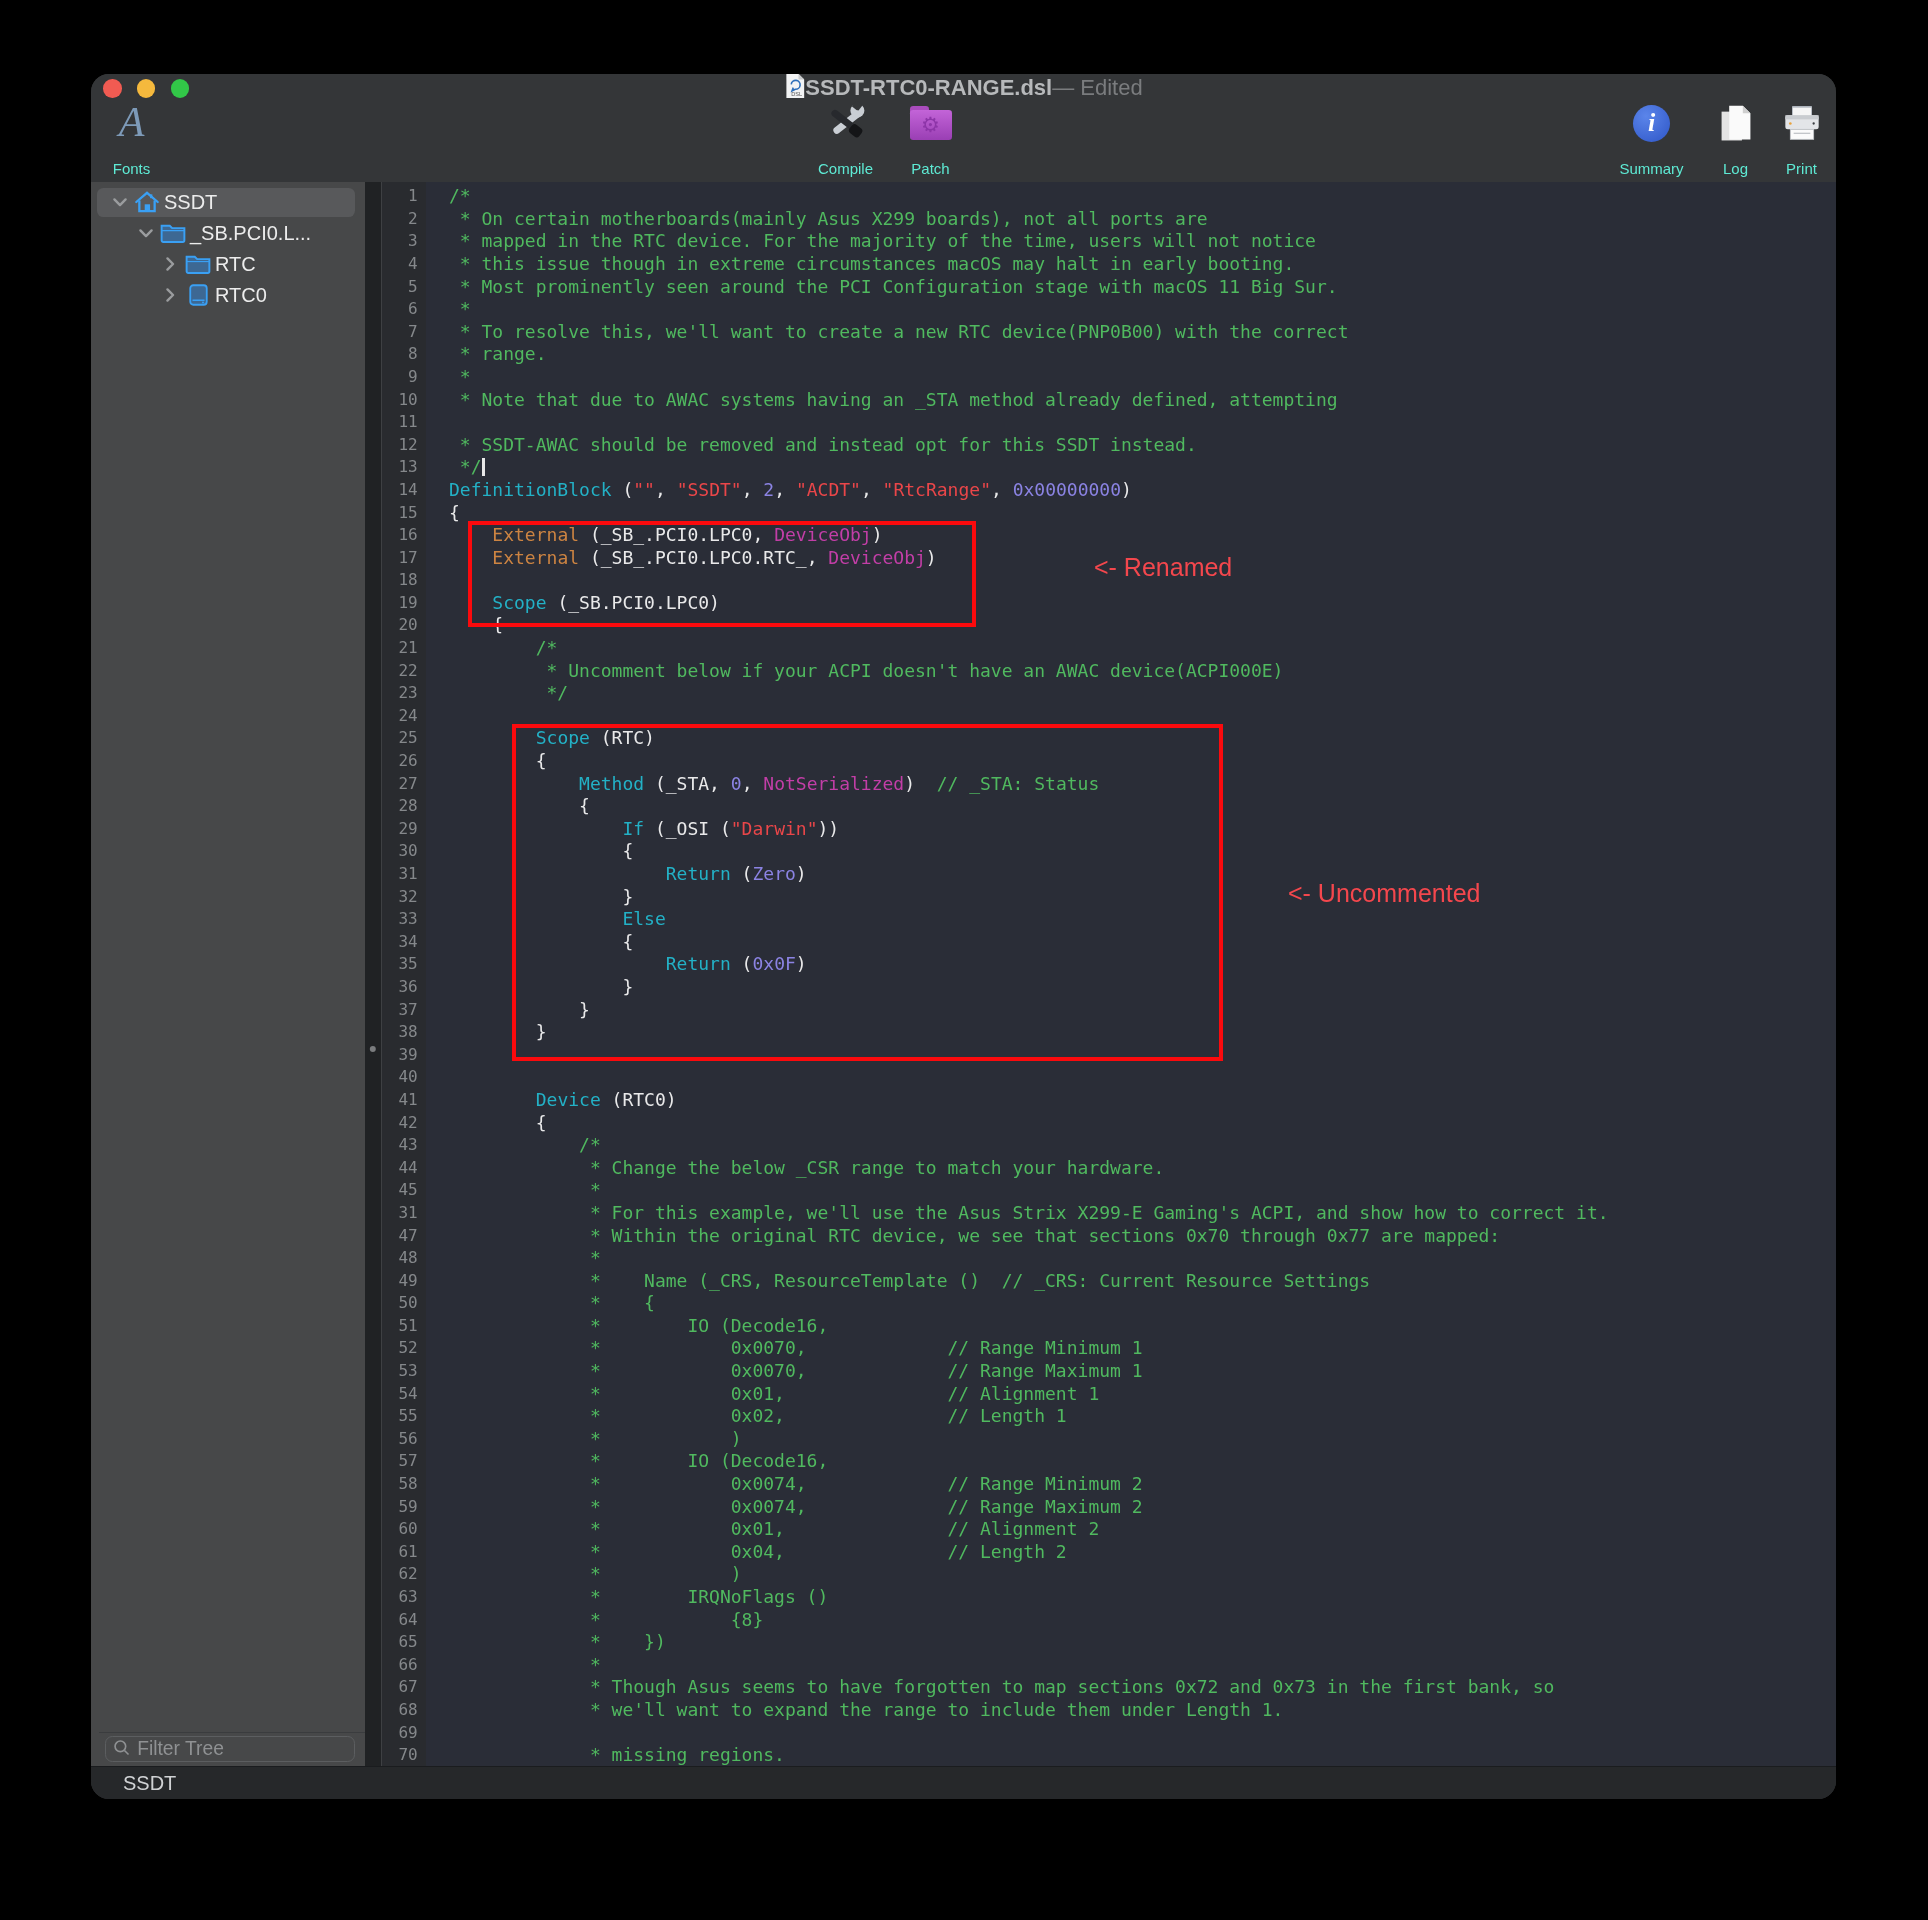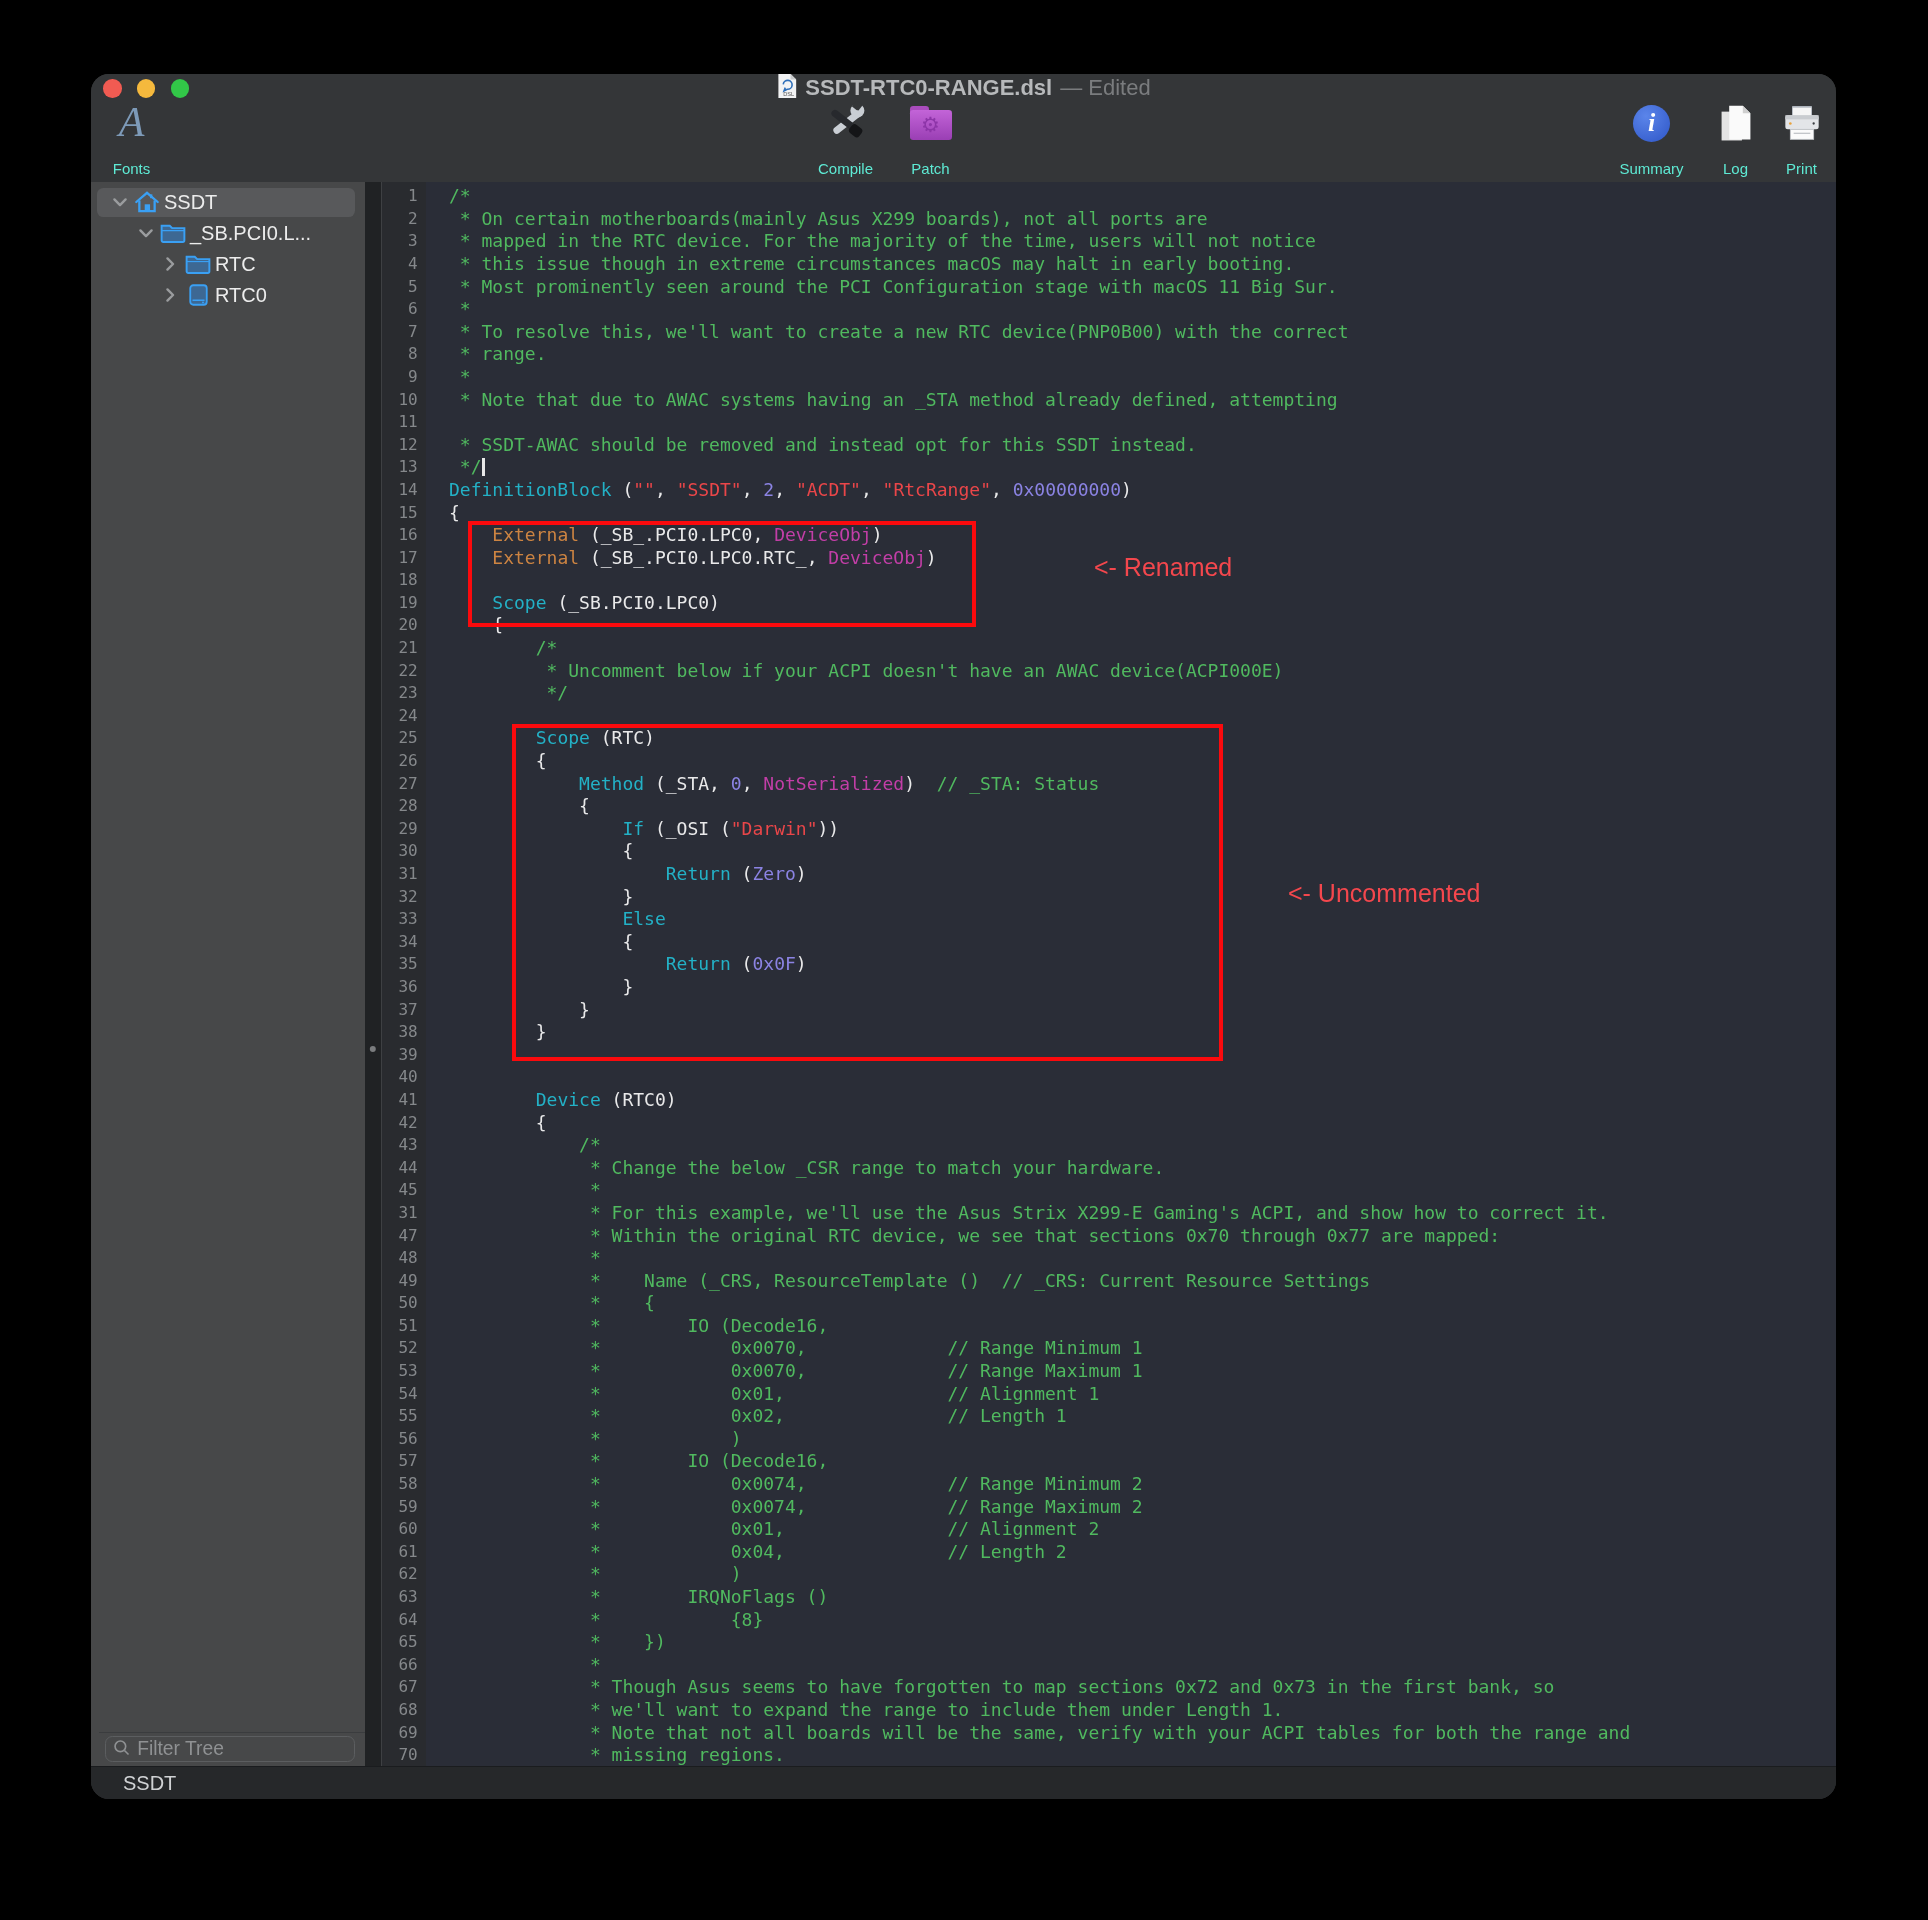--- a/index.html
+++ b/index.html
@@ -5,21 +5,21 @@
   html,body{margin:0;padding:0;background:#000;width:1928px;height:1920px;overflow:hidden;
     font-family:"Liberation Sans",sans-serif;-webkit-font-smoothing:antialiased;}
   .window{position:absolute;left:91px;top:74px;width:1745px;height:1725px;border-radius:18px;
     overflow:hidden;background:#343638;box-shadow:0 24px 64px rgba(0,0,0,.8);}
   
   .chrome{position:absolute;left:0;top:0;right:0;height:108px;background:#343638;}
   .traffic{position:absolute;top:0.8px;left:12px;display:flex;gap:15.3px;align-items:center;height:27px;}
   .tl{width:18.5px;height:18.5px;border-radius:50%;}
   .tl.red{background:#f15b52}.tl.yellow{background:#f5b93d}.tl.green{background:#32c748}
   .titlegrp{position:absolute;top:0;left:50%;transform:translateX(-50%);height:27px;
-    display:flex;align-items:center;gap:8px;white-space:nowrap;}
+    display:flex;align-items:center;white-space:nowrap;}
   .title-main{font-size:22px;font-weight:bold;color:#b7b9bb;}
   .title-suffix{font-size:22px;color:#7a7c7e;}
   .titem{position:absolute;display:flex;flex-direction:column;align-items:center;justify-content:flex-end;height:74px;top:29px;}
   .titem .ticon{height:50px;display:flex;align-items:center;justify-content:center;}
   .titem .tlabel{font-size:15px;color:#5eead4;margin-top:17px;}
   .fonts-a{font-family:"Liberation Serif",serif;font-style:italic;font-size:42px;color:#7d9ab8;line-height:1;}
   .sum-circle{width:37px;height:37px;border-radius:50%;background:radial-gradient(circle at 35% 30%,#5b85ea,#2e56c7);
     display:flex;align-items:center;justify-content:center;}
   .sum-i{font-family:"Liberation Serif",serif;font-style:italic;font-weight:bold;font-size:26px;color:#fff;line-height:1;}
   .patch-folder{position:relative;width:42px;height:34px;}
@@ -305,21 +305,21 @@
           <div class="crow"><span class="ln">59</span><span class="ct"><span class="tk-cm">             *            0x0074,             // Range Maximum 2</span></span></div>
           <div class="crow"><span class="ln">60</span><span class="ct"><span class="tk-cm">             *            0x01,               // Alignment 2</span></span></div>
           <div class="crow"><span class="ln">61</span><span class="ct"><span class="tk-cm">             *            0x04,               // Length 2</span></span></div>
           <div class="crow"><span class="ln">62</span><span class="ct"><span class="tk-cm">             *            )</span></span></div>
           <div class="crow"><span class="ln">63</span><span class="ct"><span class="tk-cm">             *        IRQNoFlags ()</span></span></div>
           <div class="crow"><span class="ln">64</span><span class="ct"><span class="tk-cm">             *            {8}</span></span></div>
           <div class="crow"><span class="ln">65</span><span class="ct"><span class="tk-cm">             *    })</span></span></div>
           <div class="crow"><span class="ln">66</span><span class="ct"><span class="tk-cm">             *</span></span></div>
           <div class="crow"><span class="ln">67</span><span class="ct"><span class="tk-cm">             * Though Asus seems to have forgotten to map sections 0x72 and 0x73 in the first bank, so</span></span></div>
           <div class="crow"><span class="ln">68</span><span class="ct"><span class="tk-cm">             * we'll want to expand the range to include them under Length 1.</span></span></div>
-          <div class="crow"><span class="ln">69</span><span class="ct"><span class="tk-cm">             * Note that not all boards will be the same, verify with your ACPI tables for both the range and</span></span></div>
+          <div class="crow"><span class="ln">69</span></div>
           <div class="crow"><span class="ln">70</span><span class="ct"><span class="tk-cm">             * missing regions.</span></span></div>
         </div>
     </div>
   </div>
 
   <div class="statusbar">
     <span class="status-text">SSDT</span>
   </div>
 </div>
 

